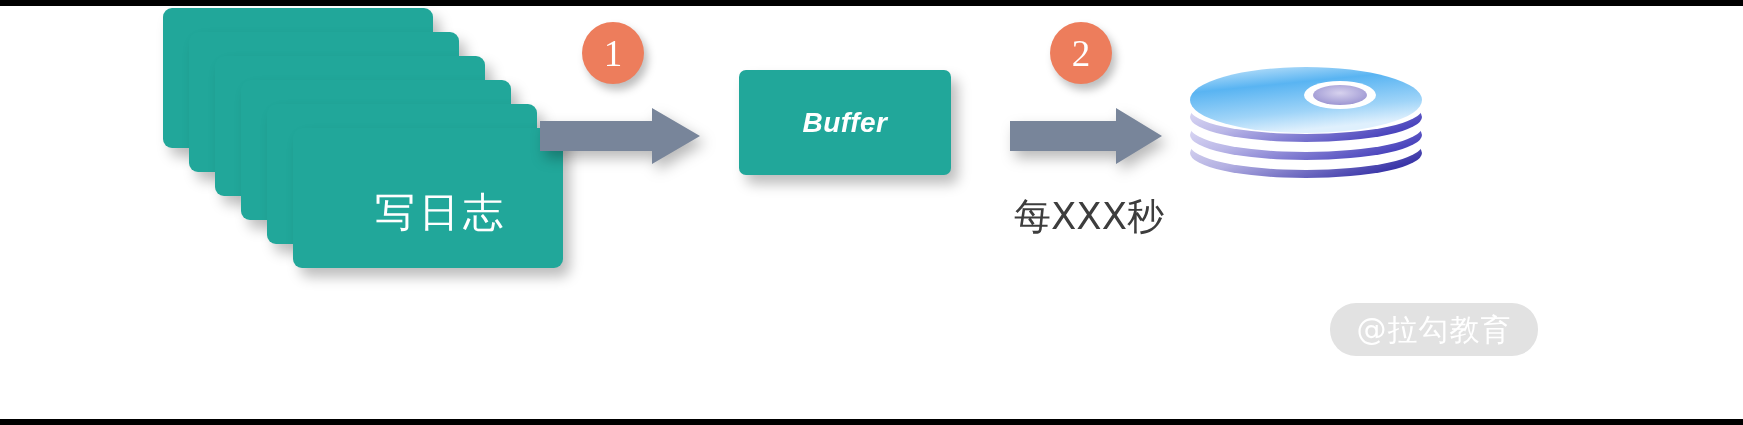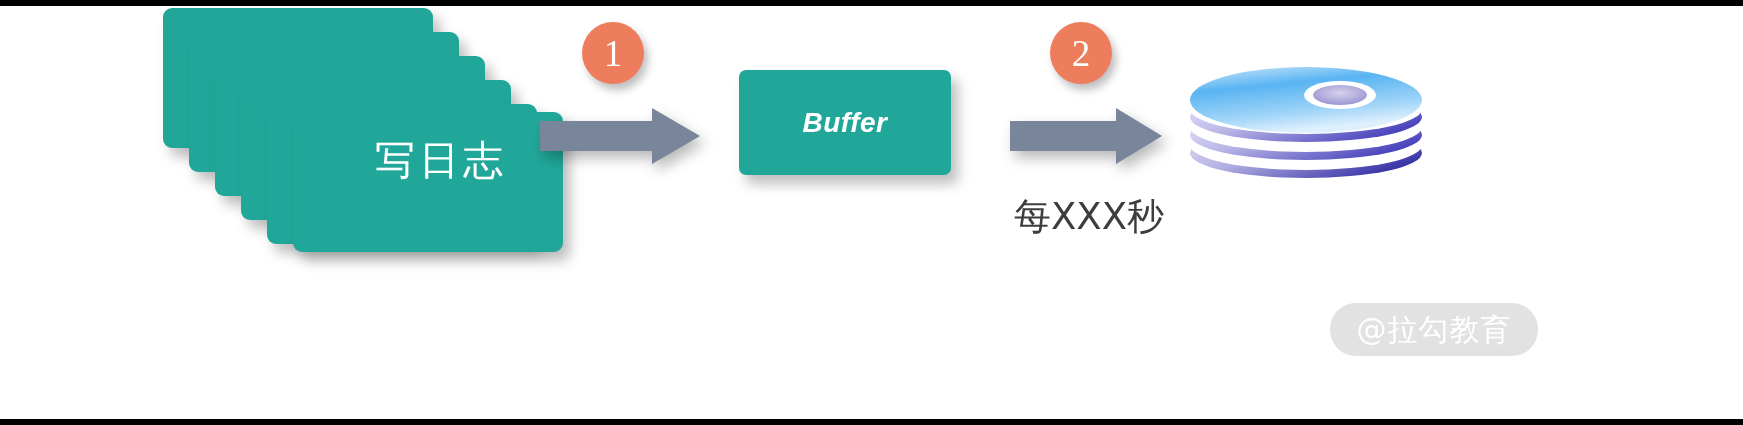--- a/index.html
+++ b/index.html
@@ -52,22 +52,23 @@
     background: #21a79a;
     border-radius: 9px;
     box-shadow: 7px 9px 13px rgba(0,0,0,0.26);
   }
   .log-card.c1 { left: 0px;  top: 0px;  }
   .log-card.c2 { left: 26px; top: 24px; }
   .log-card.c3 { left: 52px; top: 48px; }
   .log-card.c4 { left: 78px; top: 72px; }
   .log-card.c5 { left: 104px; top: 96px; }
   .log-card.c6 {
-    left: 130px; top: 104px;
-    display: flex;
+    left: 130px; top: 120px;
+    display: flex;
+    align-items: center;
     justify-content: center;
   }
   .log-label {
     color: #ffffff;
     font-size: 40px;
     letter-spacing: 4px;
     font-family: "DejaVu Sans", "Liberation Sans", sans-serif;
     white-space: nowrap;
     line-height: 1;
     padding-left: 26px;

